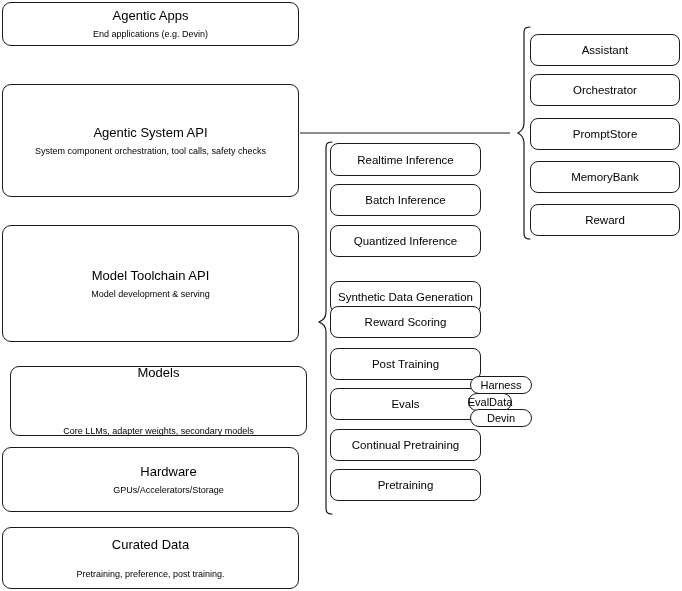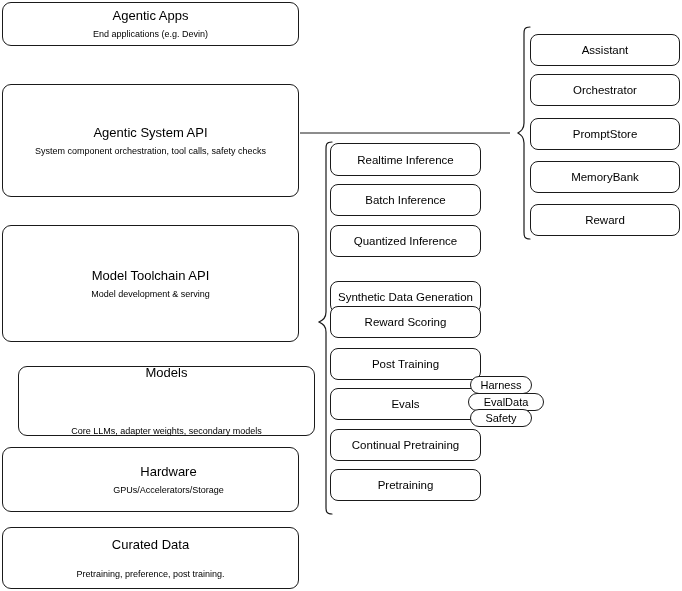--- a/index.html
+++ b/index.html
@@ -91,21 +91,21 @@
   <div class="node" style="left:2px; top:84px; width:297px; height:113px;">
     <div class="layer-title">Agentic System API</div>
     <div class="layer-sub">System component orchestration, tool calls, safety checks</div>
   </div>
 
   <div class="node" style="left:2px; top:225px; width:297px; height:117px;">
     <div class="layer-title">Model Toolchain API</div>
     <div class="layer-sub">Model development &amp; serving</div>
   </div>
 
-  <div class="node" style="left:18px; top:366px; width:297px; height:70px;gap:40px;">
+  <div class="node" style="left:10px; top:366px; width:297px; height:70px;gap:40px;">
     <div class="layer-title">Models</div>
     <div class="layer-sub">Core LLMs, adapter weights, secondary models</div>
   </div>
 
   <div class="node" style="left:2px; top:447px; width:297px; height:65px;padding-left:36px;">
     <div class="layer-title">Hardware</div>
     <div class="layer-sub">GPUs/Accelerators/Storage</div>
   </div>
 
   <div class="node" style="left:2px; top:527px; width:297px; height:62px;gap:11px;">
@@ -183,20 +183,20 @@
   <div class="pill-box" style="left:330px; top:429px; width:151px; height:32px;">
     <span>Continual Pretraining</span>
   </div>
   <div class="pill-box" style="left:330px; top:469px; width:151px; height:32px;">
     <span>Pretraining</span>
   </div>
 
   <div class="tag-pill" style="left:470px; top:376px; width:62px; height:18px;">
     <span>Harness</span>
   </div>
-  <div class="tag-pill" style="left:468px; top:393px; width:76px; height:18px;">
+  <div class="tag-pill" style="left:468px; top:393px; width:44px; height:18px;">
     <span>EvalData</span>
   </div>
   <div class="tag-pill" style="left:470px; top:409px; width:62px; height:18px;">
-    <span>Safety</span>
+    <span>Devin</span>
   </div>
 
 </div>
 
 </body></html>

